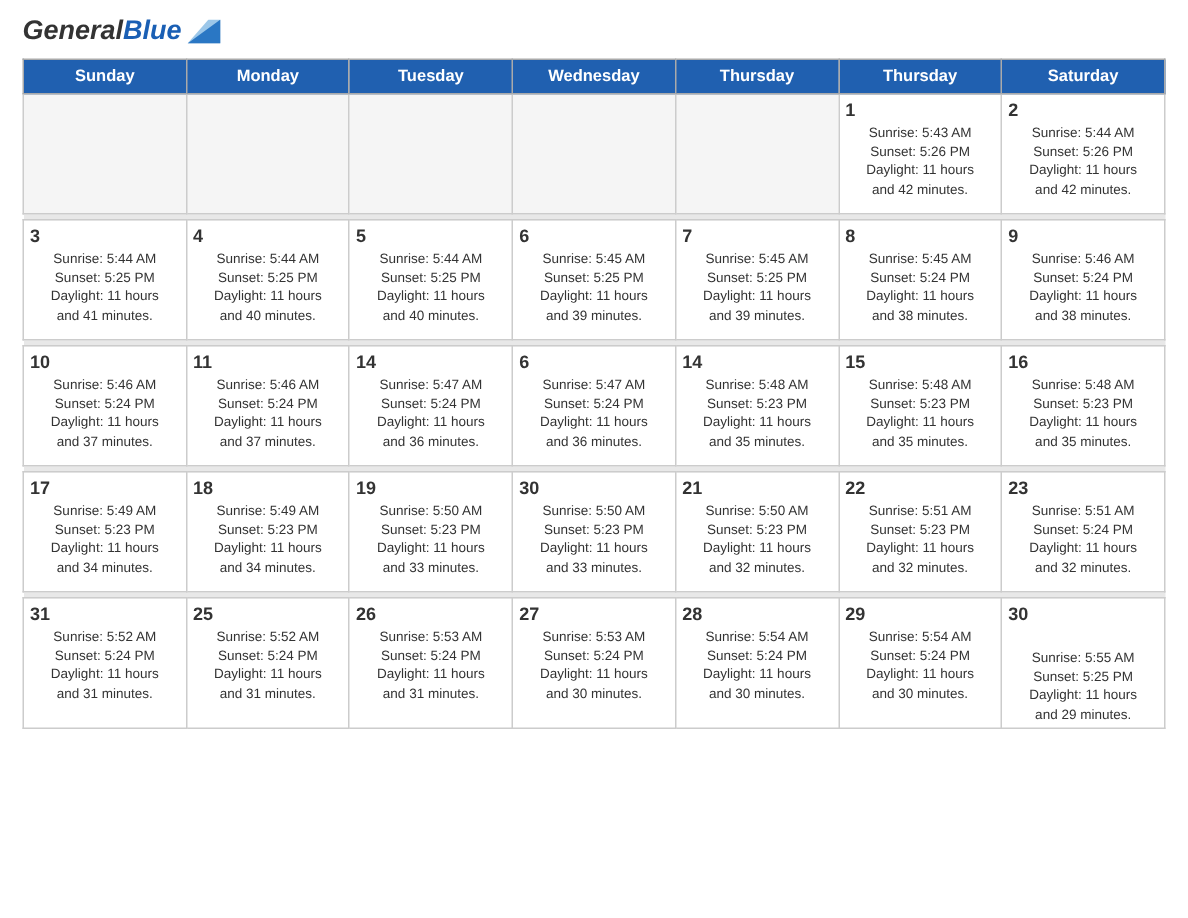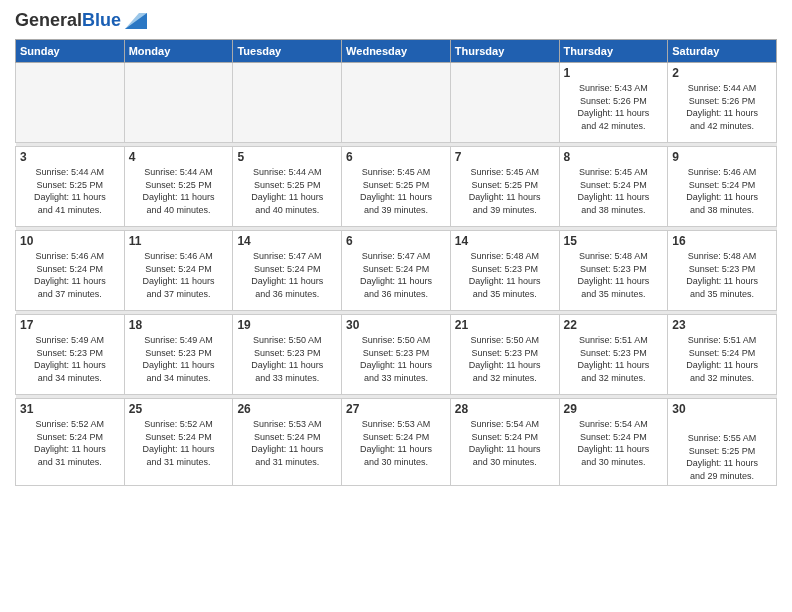--- a/index.html
+++ b/index.html
@@ -13,20 +13,21 @@
     .header-section {
       display: flex;
       justify-content: space-between;
       align-items: flex-start;
       margin-bottom: 8px;
     }
     .logo {
       display: flex;
       flex-direction: column;
       align-items: center;
+      font-style: italic;
     }
     .logo-row {
       display: flex;
       align-items: center;
       gap: 4px;
     }
     .title-section {
       text-align: right;
     }
     .calendar-title {
@@ -44,21 +45,21 @@
       width: 100%;
       border-collapse: collapse;
       table-layout: fixed;
     }
     .calendar-table th {
       background-color: #2060b0;
       color: #fff;
       font-size: 11px;
       font-weight: bold;
       padding: 5px 4px;
-      text-align: left;
+      text-align: center;
       border: 1px solid #aaa;
     }
     .calendar-table td {
       border: 1px solid #ccc;
       vertical-align: top;
       padding: 3px 4px;
       font-size: 9.5px;
       color: #333;
       height: 80px;
       background: #fff;

